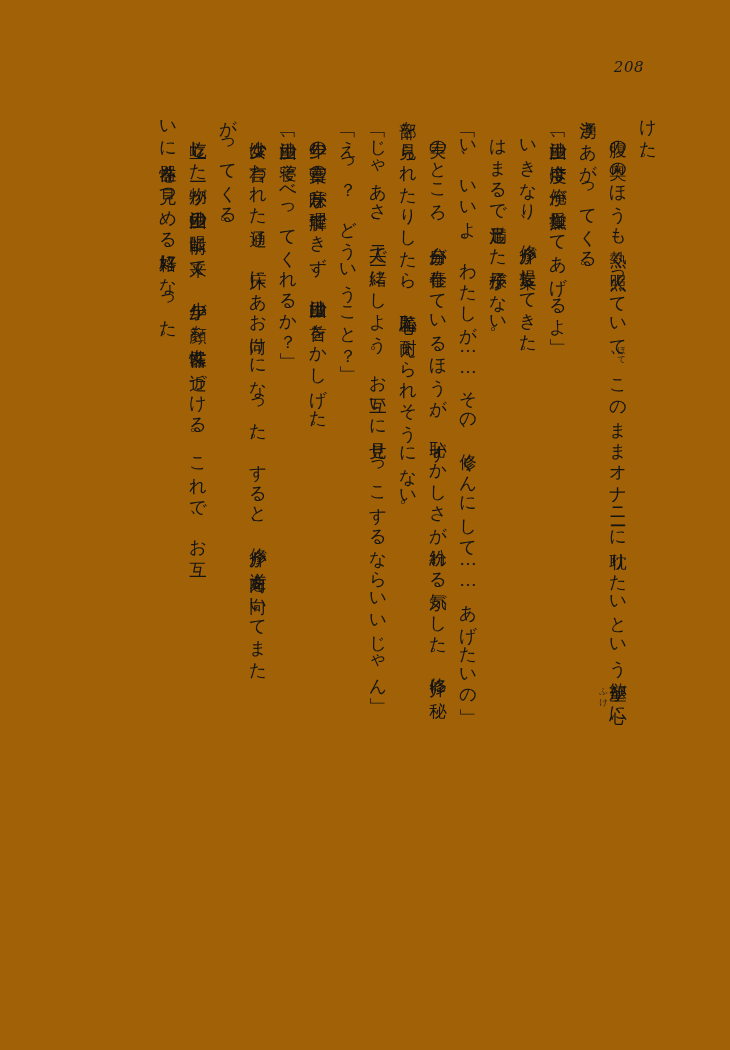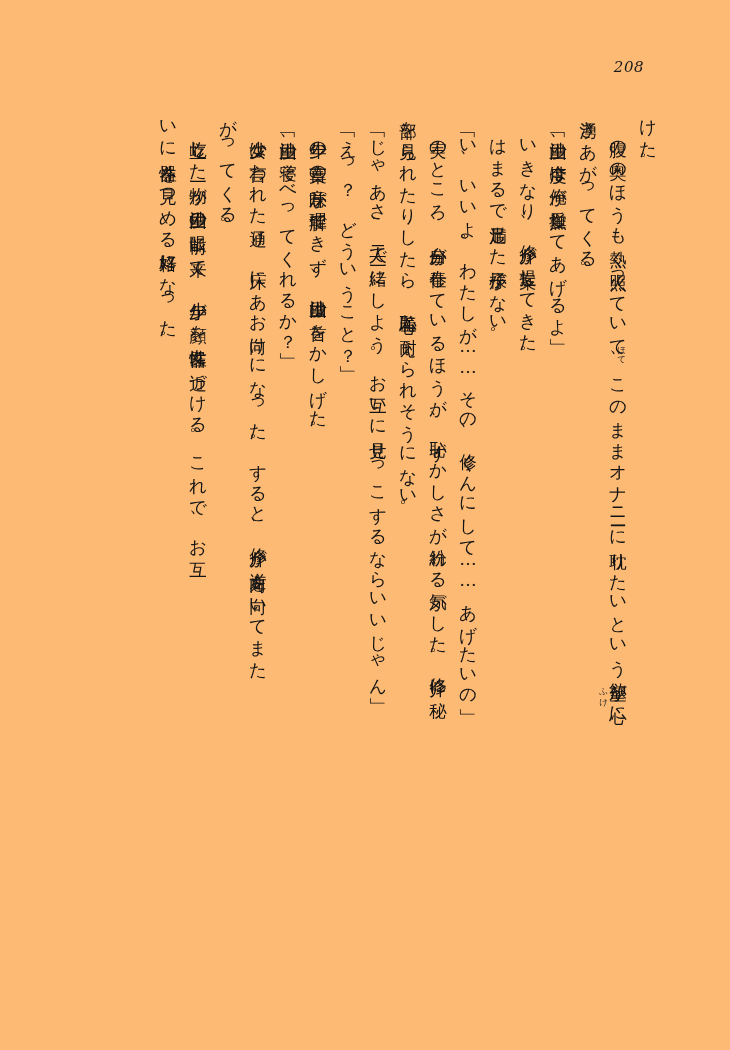--- a/index.html
+++ b/index.html
@@ -11,21 +11,21 @@
     width: 730px;
     height: 1050px;
     overflow: hidden;
     font-family: "DejaVu Serif", "Liberation Serif", serif;
     color: #151515;
   }
   .page {
     position: relative;
     width: 730px;
     height: 1050px;
-    background: #fdba74;
+    background: #a16207;
     box-sizing: border-box;
   }
   .page-number {
     position: absolute;
     top: 58px;
     right: 86px;
     font-size: 15px;
     font-style: italic;
     letter-spacing: 0.5px;
     color: #1a1a1a;

